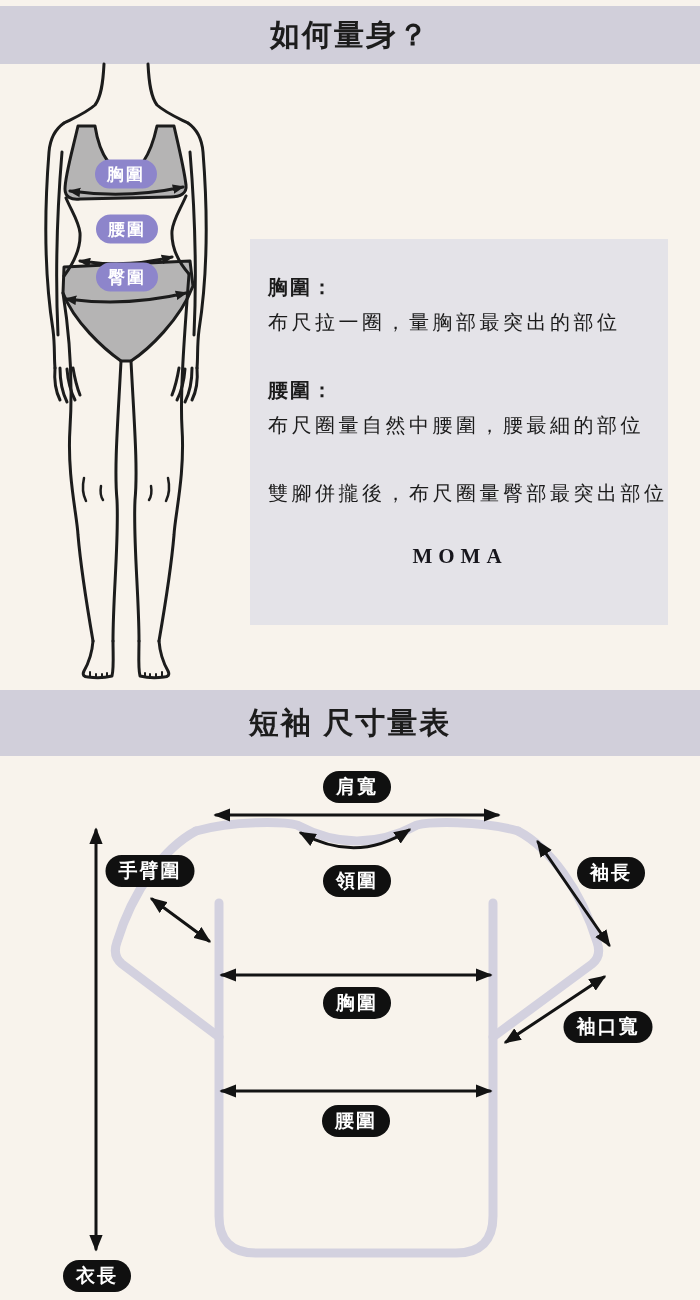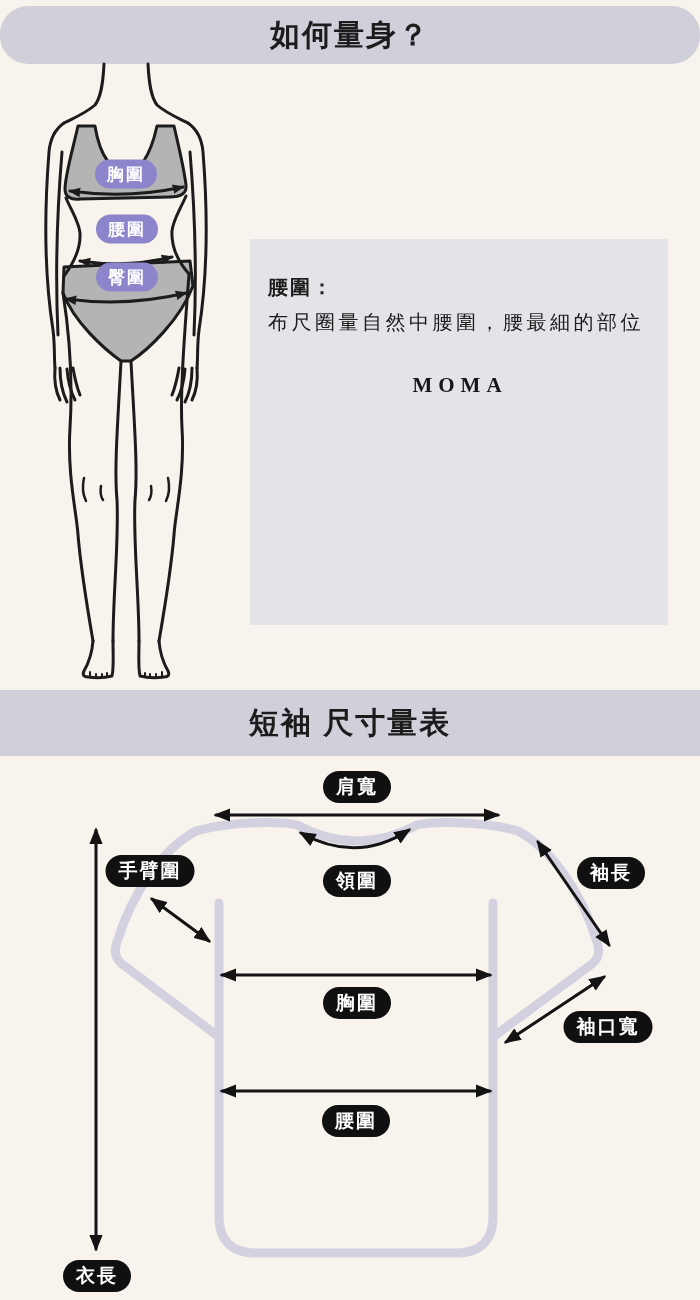--- a/index.html
+++ b/index.html
@@ -7,21 +7,21 @@
     position:relative;width:700px;height:1300px;overflow:hidden;
     background:#F8F3EC;
     font-family:"Liberation Sans",sans-serif;
     color:#1b1b1b;
   }
   .bar{
     position:absolute;left:0;width:700px;background:#D1CFDA;
     display:flex;align-items:center;justify-content:center;
     font-size:30px;font-weight:bold;letter-spacing:2px;color:#1c1c1c;
   }
-  #bar1{top:6px;height:58px;border-radius:28px;}
+  #bar1{top:6px;height:58px;}
   #bar2{top:690px;height:66px;}
   .overlay{position:absolute;left:0;top:0;}
   .intro{
     position:absolute;left:249px;top:128px;
     font-size:30px;font-weight:bold;letter-spacing:2px;line-height:46px;color:#161616;
     white-space:nowrap;
   }
   .infobox{
     position:absolute;left:250px;top:239px;width:418px;height:386px;
     background:#E4E3E8;box-sizing:border-box;padding:31px 16px 0 18px;
@@ -142,24 +142,29 @@
     </g>
   </svg>
 
   <div class="ptag" style="left:126px;top:174px;">胸圍</div>
   <div class="ptag" style="left:127px;top:229px;">腰圍</div>
   <div class="ptag" style="left:127px;top:277px;">臀圍</div>
 
 
   <div class="infobox">
     <div class="ib-group">
+      <div class="ib-label">胸圍：</div>
+      <div class="ib-desc">布尺拉一圈，量胸部最突出的部位</div>
+    </div>
+    <div class="ib-group">
       <div class="ib-label">腰圍：</div>
       <div class="ib-desc">布尺圈量自然中腰圍，腰最細的部位</div>
     </div>
     <div class="ib-group">
+      <div class="ib-desc">雙腳併攏後，布尺圈量臀部最突出部位</div>
     </div>
     <div class="brand">MOMA</div>
   </div>
 
   <div class="bar" id="bar2">
     <span>短袖 尺寸量表</span>
   </div>
 
   <div class="tag" style="left:357px;top:787px;font-family:Liberation Serif, serif;">肩寬</div>
   <div class="tag" style="left:150px;top:871px;">手臂圍</div>

